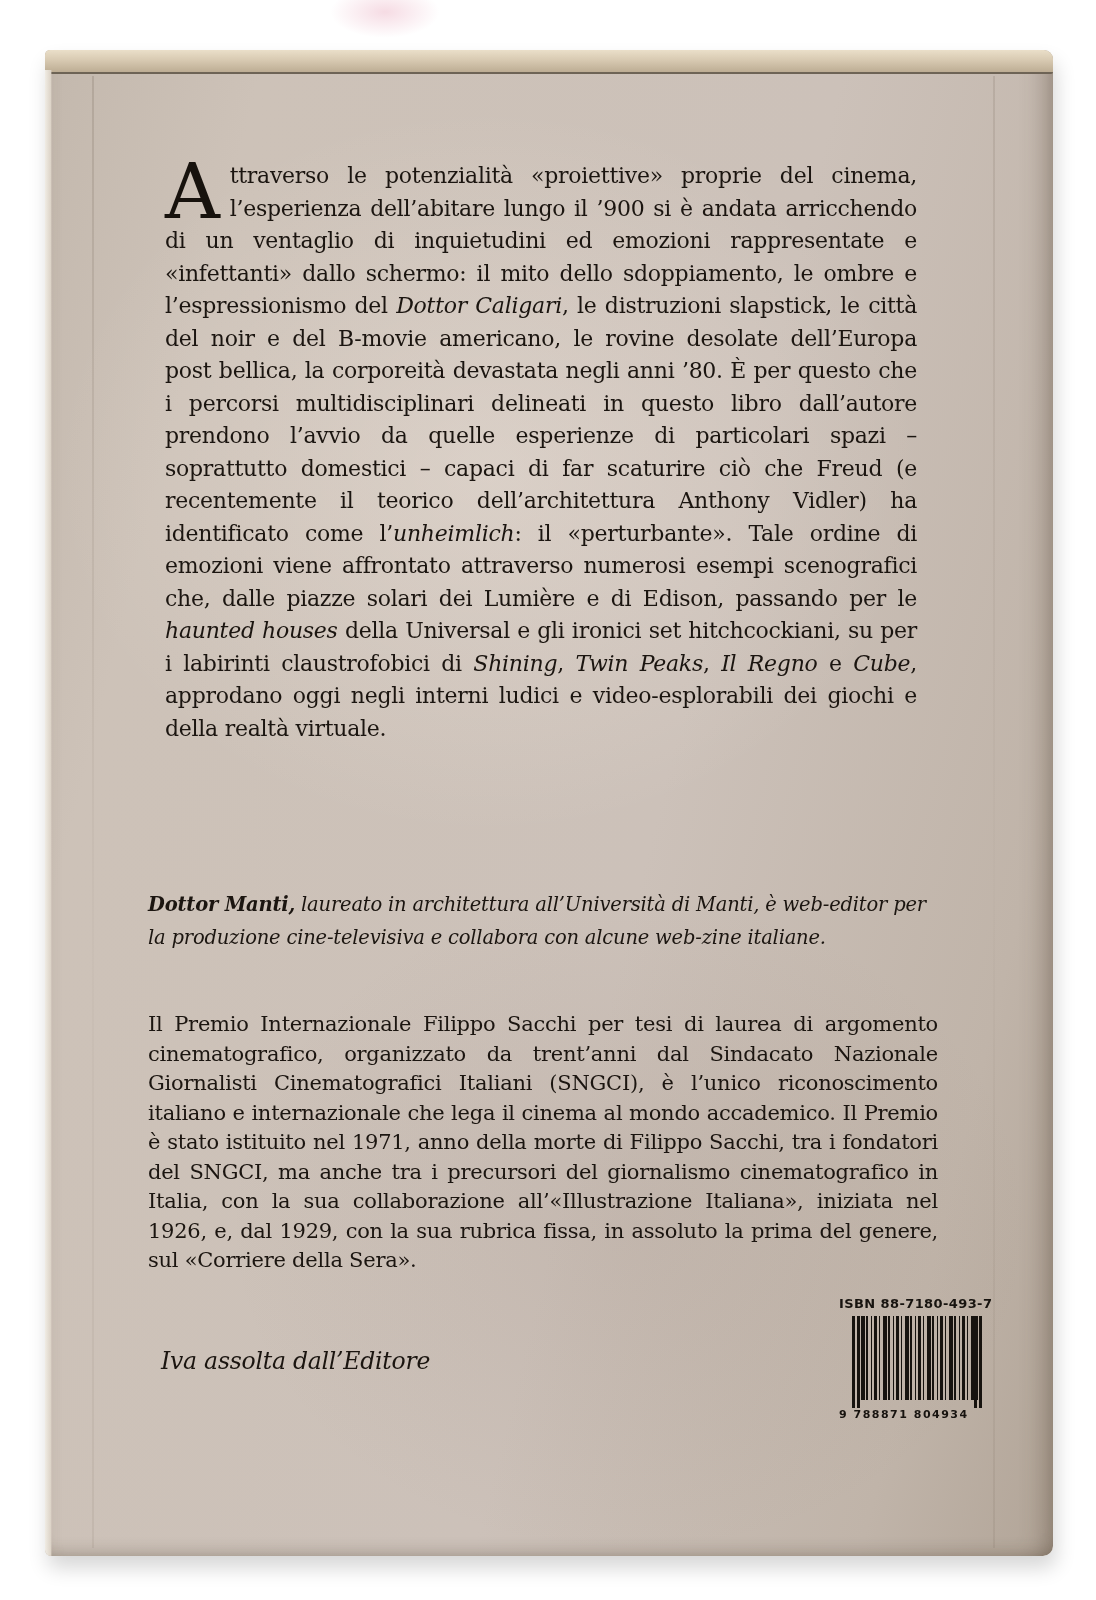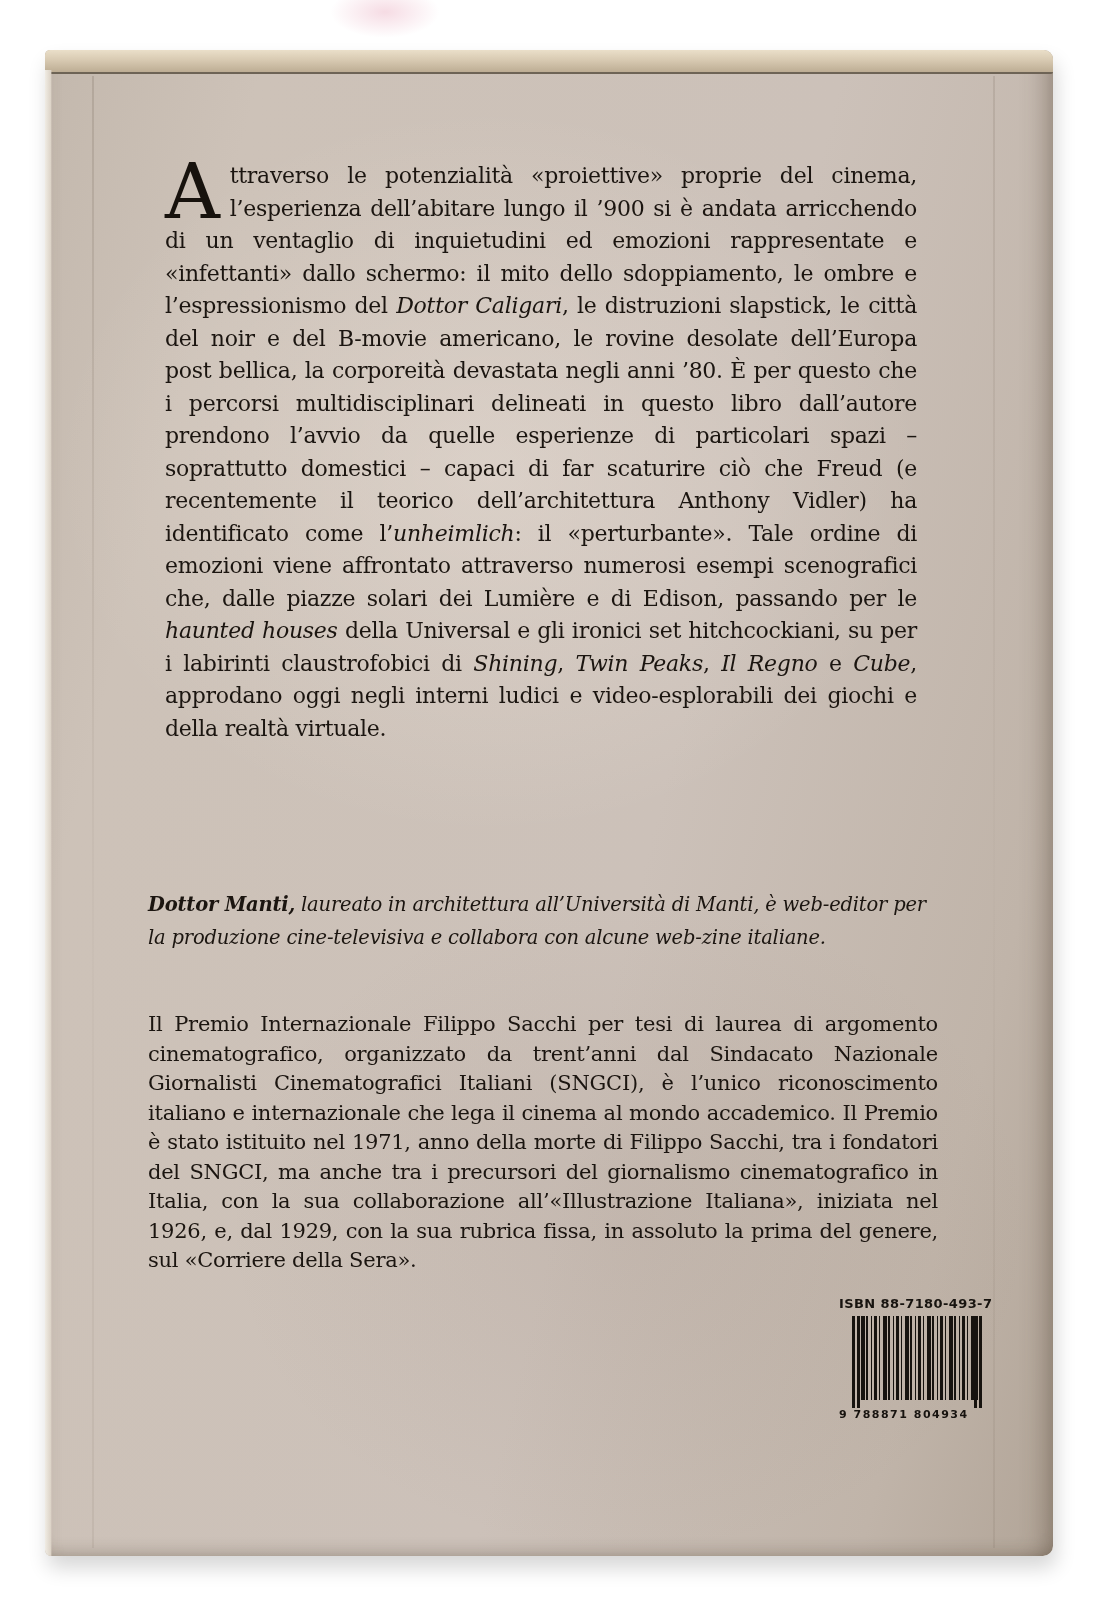--- a/index.html
+++ b/index.html
@@ -122,20 +122,21 @@
 
   <div class="blurb">
     <p><span class="dropcap">A</span><span><span>ttraverso le potenzialità «proiettive» proprie del cinema, l’esperienza dell’abitare lungo il ’900 si è andata arricchendo di un ventaglio di inquietudini ed emozioni rappresentate e «infettanti» dallo schermo: il mito dello sdoppiamento, le ombre e l’espressionismo del </span><span class="it">Dottor Caligari</span><span>, le distruzioni slapstick, le città del noir e del B-movie americano, le rovine desolate dell’Europa post bellica, la corporeità devastata negli anni ’80. È per questo che i percorsi multidisciplinari delineati in questo libro dall’autore prendono l’avvio da quelle esperienze di particolari spazi – soprattutto domestici – capaci di far scaturire ciò che Freud (e recentemente il teorico dell’architettura Anthony Vidler) ha identificato come l’</span><span class="it">unheimlich</span><span>: il «perturbante». Tale ordine di emozioni viene affrontato attraverso numerosi esempi scenografici che, dalle piazze solari dei Lumière e di Edison, passando per le </span><span class="it">haunted houses</span><span> della Universal e gli ironici set hitchcockiani, su per i labirinti claustrofobici di </span><span class="it">Shining</span><span>, </span><span class="it">Twin Peaks</span><span>, </span><span class="it">Il Regno</span><span> e </span><span class="it">Cube</span><span>, approdano oggi negli interni ludici e video-esplorabili dei giochi e della realtà virtuale.</span></span></p>
   </div>
 
   <div class="bio"><span class="bio-name">Dottor Manti,</span><span> laureato in architettura all’Università di Manti, è web-editor per la produzione cine-televisiva e collabora con alcune web-zine italiane.</span></div>
 
   <div class="premio">Il Premio Internazionale Filippo Sacchi per tesi di laurea di argomento cinematografico, organizzato da trent’anni dal Sindacato Nazionale Giornalisti Cinematografici Italiani (SNGCI), è l’unico riconoscimento italiano e internazionale che lega il cinema al mondo accademico. Il Premio è stato istituito nel 1971, anno della morte di Filippo Sacchi, tra i fondatori del SNGCI, ma anche tra i precursori del giornalismo cinematografico in Italia, con la sua collaborazione all’«Illustrazione Italiana», iniziata nel 1926, e, dal 1929, con la sua rubrica fissa, in assoluto la prima del genere, sul «Corriere della Sera».</div>
 
   <div class="price">
+    <div class="vat">Iva assolta dall’Editore</div>
   </div>
 
   <div class="barcode-block">
     <div class="isbn">ISBN 88-7180-493-7</div>
     <div class="bars"></div>
     <div class="digits">9 788871 804934</div>
   </div>
 </div>
 
 </body></html>

